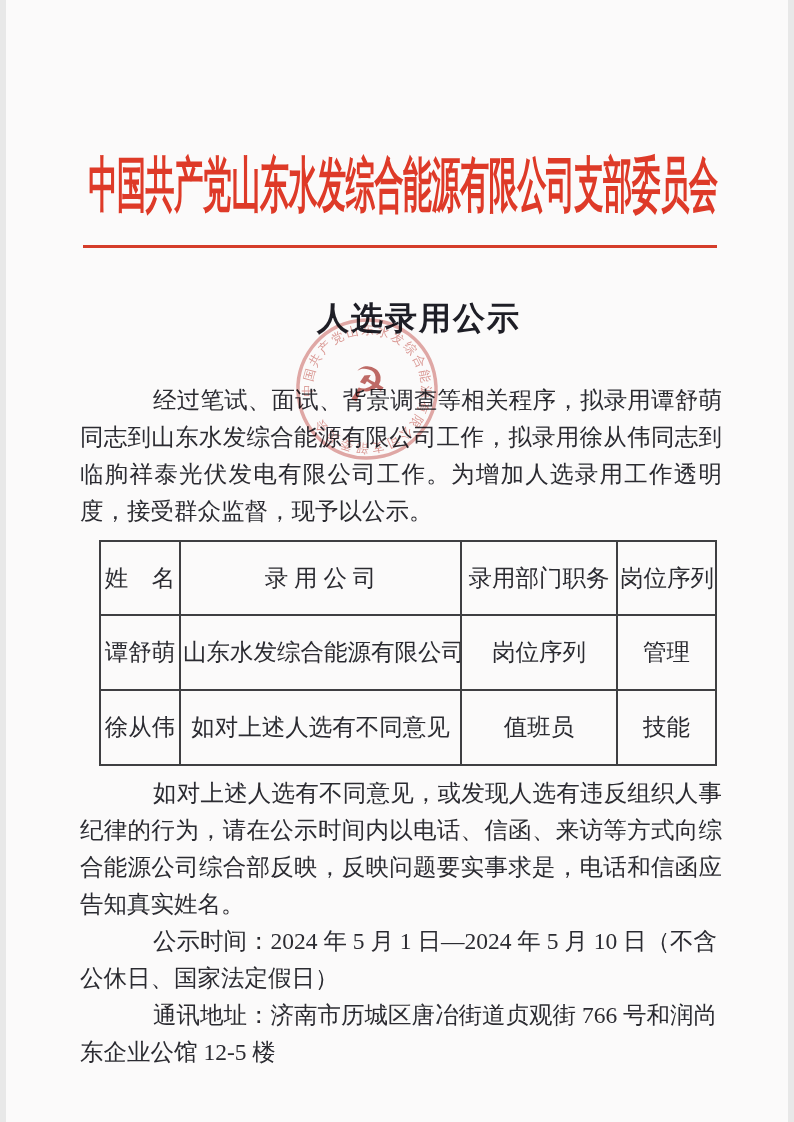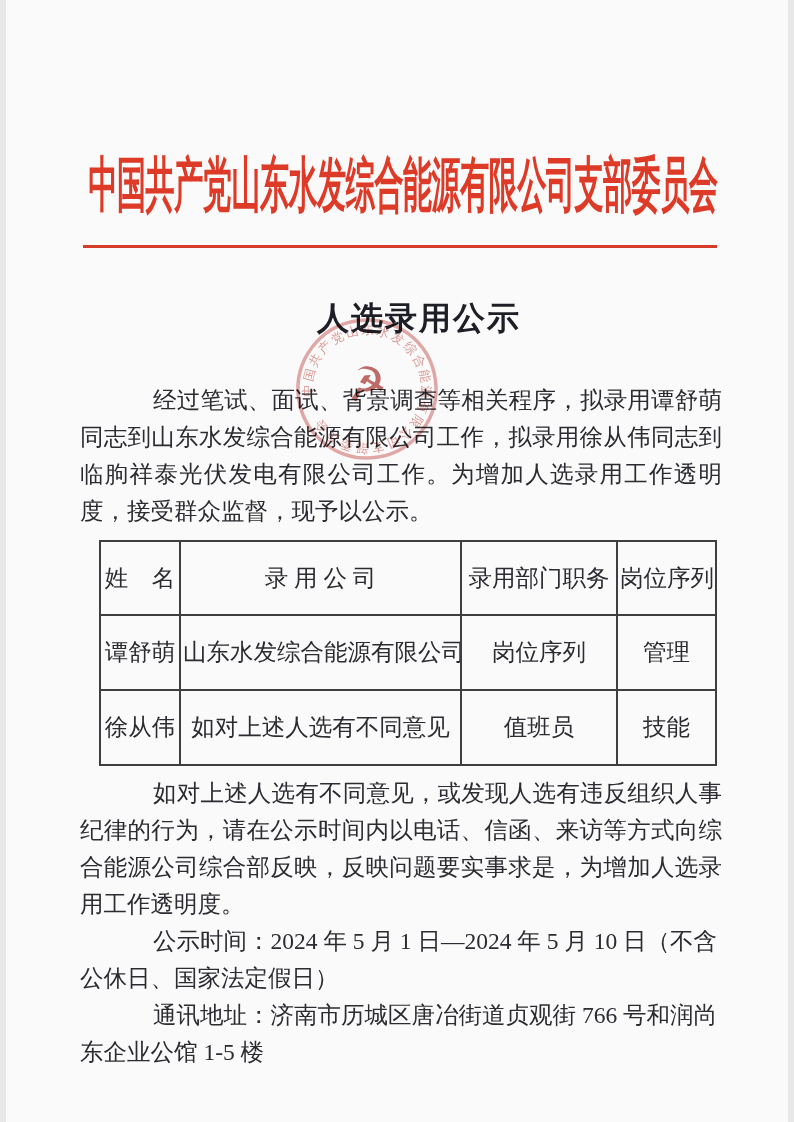--- a/index.html
+++ b/index.html
@@ -119,18 +119,18 @@
         </tr>
         <tr>
           <td>徐从伟</td>
           <td>如对上述人选有不同意见</td>
           <td>值班员</td>
           <td>技能</td>
         </tr>
       </tbody>
     </table>
 
-    <p>如对上述人选有不同意见，或发现人选有违反组织人事纪律的行为，请在公示时间内以电话、信函、来访等方式向综合能源公司综合部反映，反映问题要实事求是，为增加人选录用工作透明度。</p>
+    <p>如对上述人选有不同意见，或发现人选有违反组织人事纪律的行为，请在公示时间内以电话、信函、来访等方式向综合能源公司综合部反映，反映问题要实事求是，电话和信函应告知真实姓名。</p>
     <p class="no-just">公示时间：2024 年 5 月 1 日—2024 年 5 月 10 日（不含公休日、国家法定假日）</p>
-    <p class="no-just">通讯地址：济南市历城区唐冶街道贞观街 766 号和润尚东企业公馆 1-5 楼</p>
+    <p class="no-just">通讯地址：济南市历城区唐冶街道贞观街 766 号和润尚东企业公馆 12-5 楼</p>
   </div>
 
 </div>
 
 </body></html>

